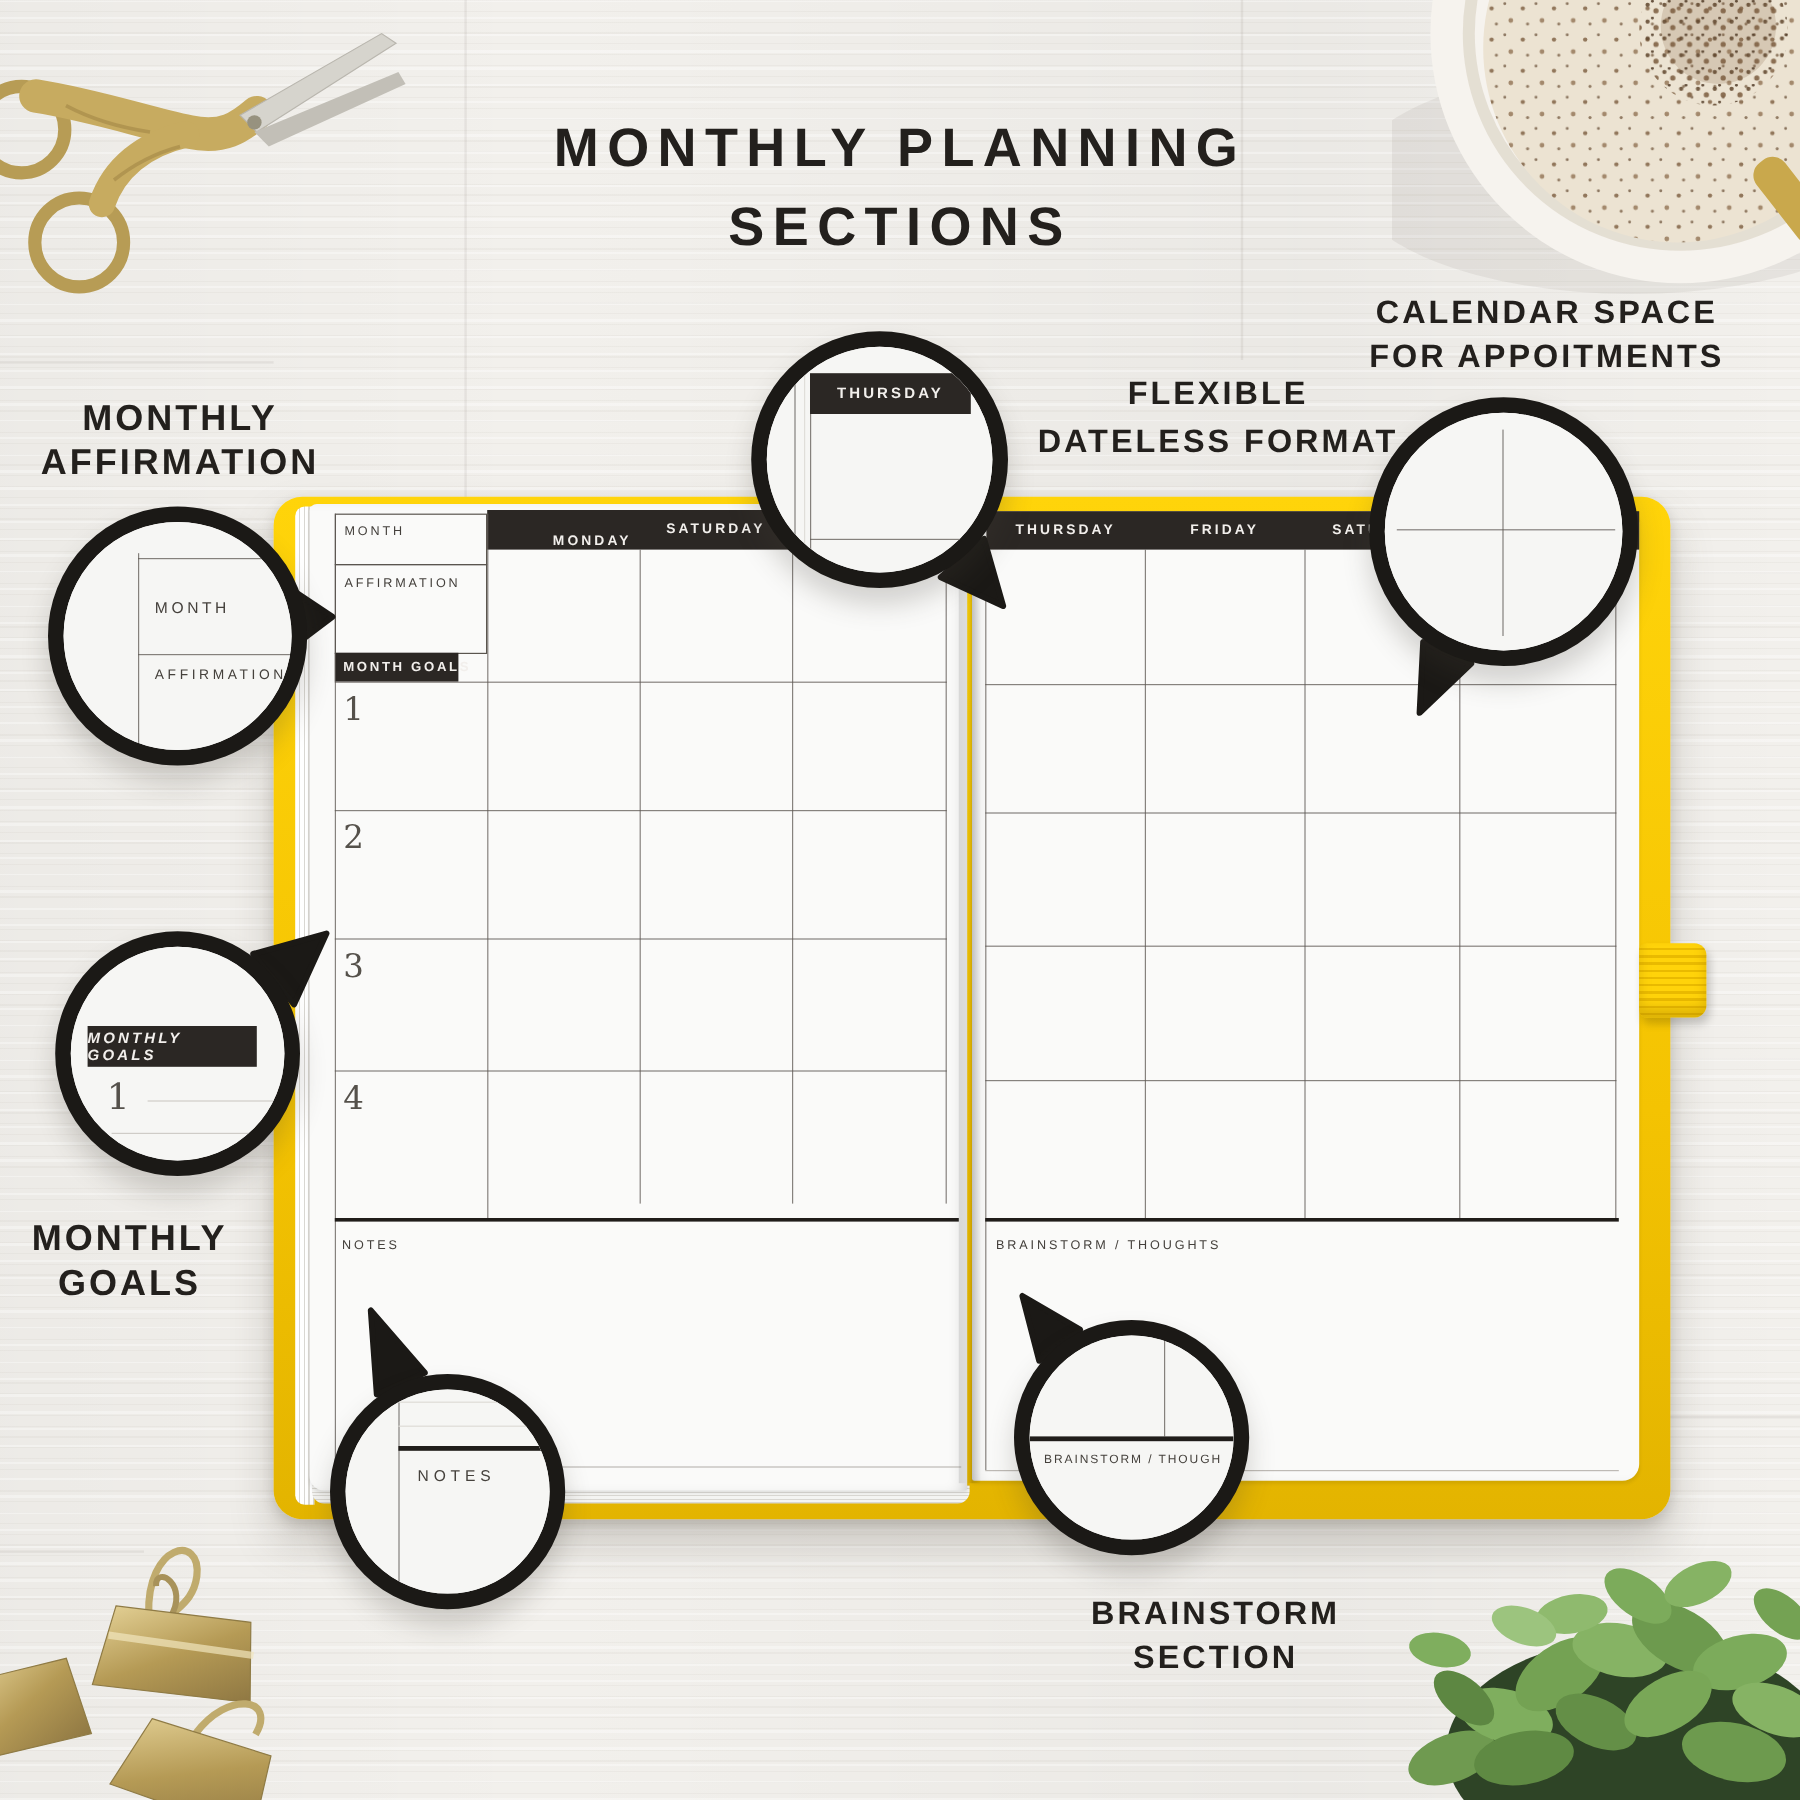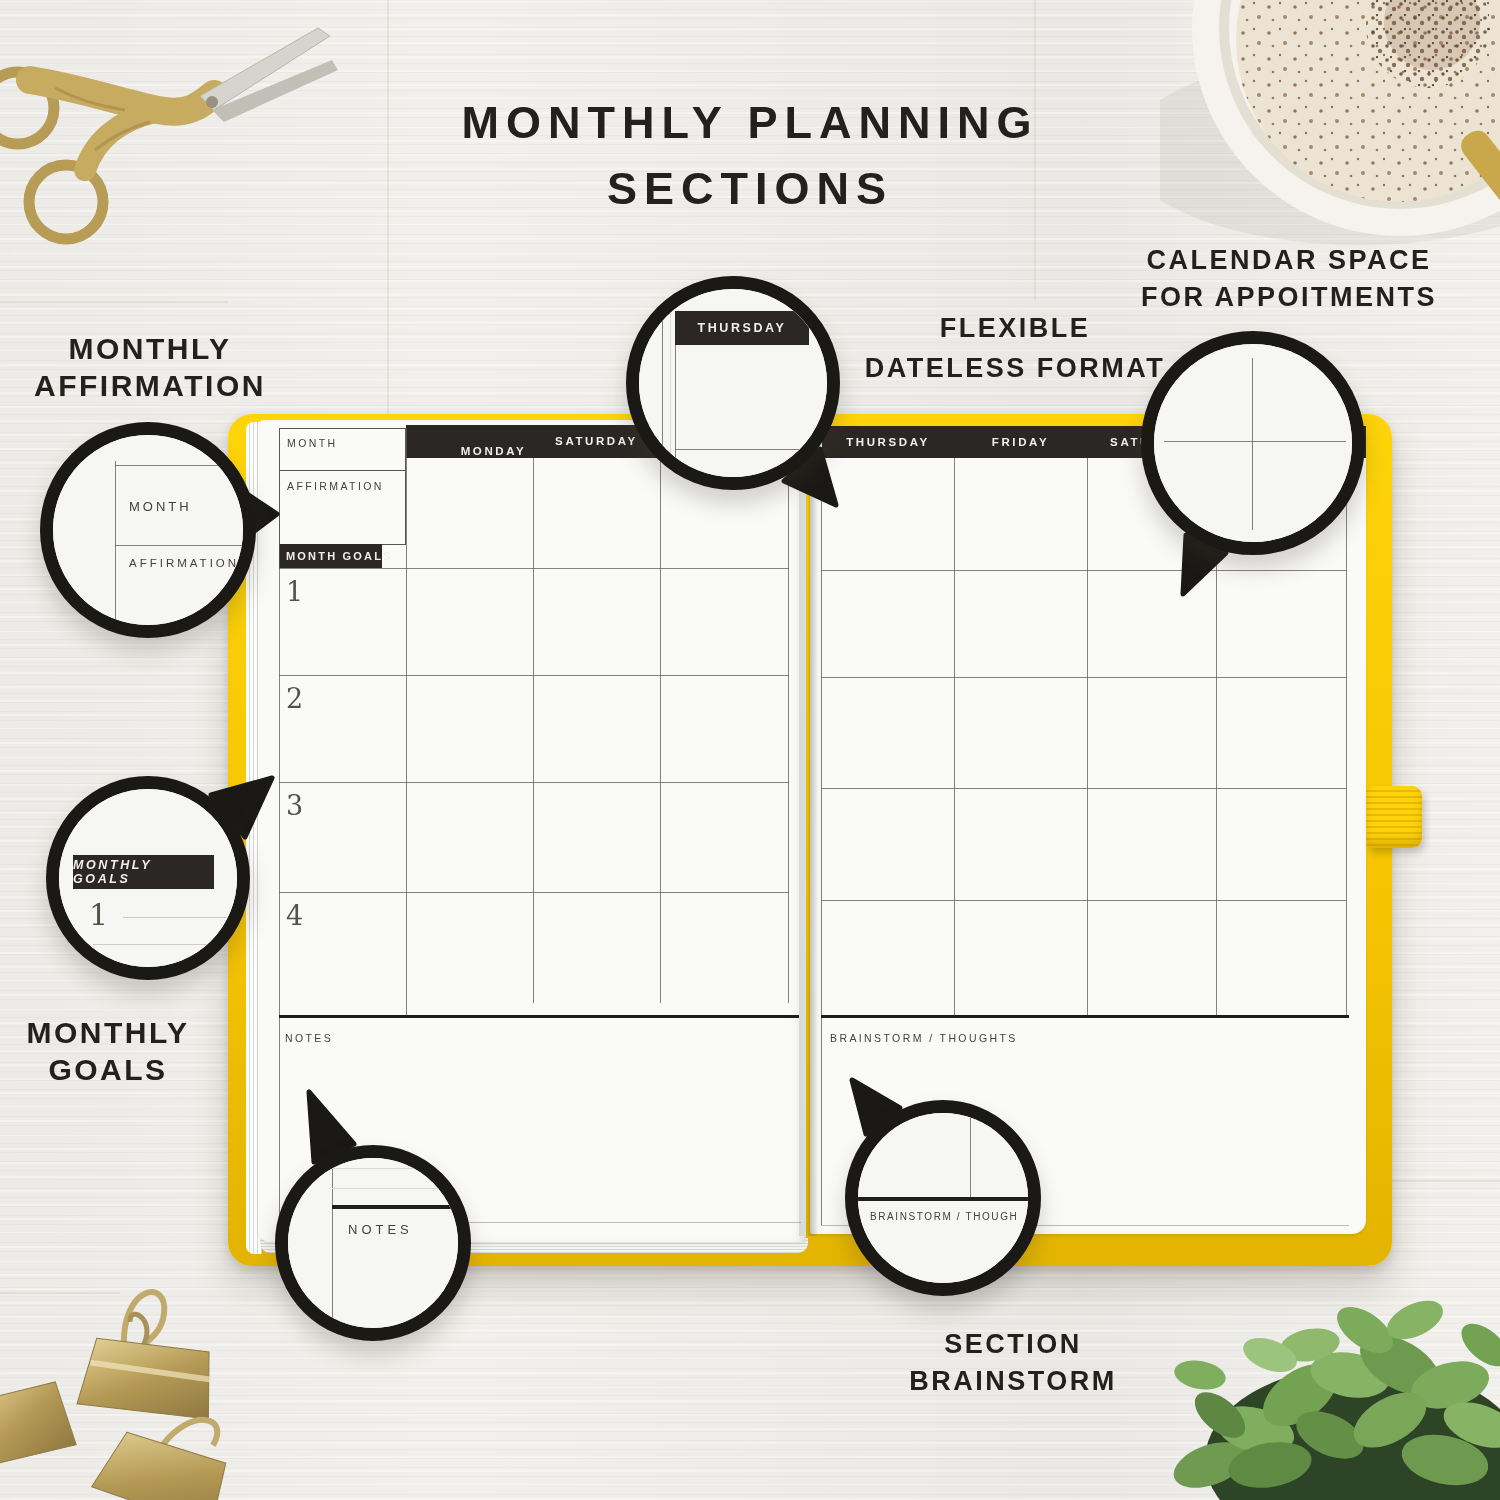--- a/index.html
+++ b/index.html
@@ -60,22 +60,22 @@
   </div>
   <div class="big-label" style="left:845px;top:308px;width:340px;text-align:center;font-size:27px;line-height:40px;">
     <div>FLEXIBLE</div>
     <div>DATELESS FORMAT</div>
   </div>
   <div class="big-label" style="left:1078px;top:242px;width:422px;font-size:27px;">
     <div>CALENDAR SPACE</div>
     <div>FOR APPOITMENTS</div>
   </div>
   <div class="big-label" style="left:853px;top:1326px;width:320px;font-size:27px;">
+    <div>BRAINSTORM</div>
     <div>SECTION</div>
-    <div>BRAINSTORM</div>
   </div>
 
   <div class="cover" style="left:228px;top:414px;width:1164px;height:852px;"></div>
   <div style="position:absolute;left:246px;top:422px;width:16px;height:832px;border-radius:8px 0 0 8px;background:repeating-linear-gradient(90deg,#ffffff 0 3px,#d9d7d2 3px 4px);"></div>
   <div style="position:absolute;left:260px;top:1238px;width:548px;height:15px;border-radius:0 0 10px 10px;background:repeating-linear-gradient(180deg,#f4f4f2 0 2px,#d9d7d2 2px 3px);"></div>
 
   <div class="page" style="left:258px;top:420px;width:548px;height:822px;border-radius:6px 2px 2px 12px;box-shadow:inset -10px 0 14px -9px rgba(0,0,0,.22), 0 2px 3px rgba(0,0,0,.08);">
 
     <div style="position:absolute;left:21px;top:8px;width:127px;height:43px;border:1px solid #5a554f;box-sizing:border-box;">
       <div class="slab" style="left:7px;top:8px;">MONTH</div>

